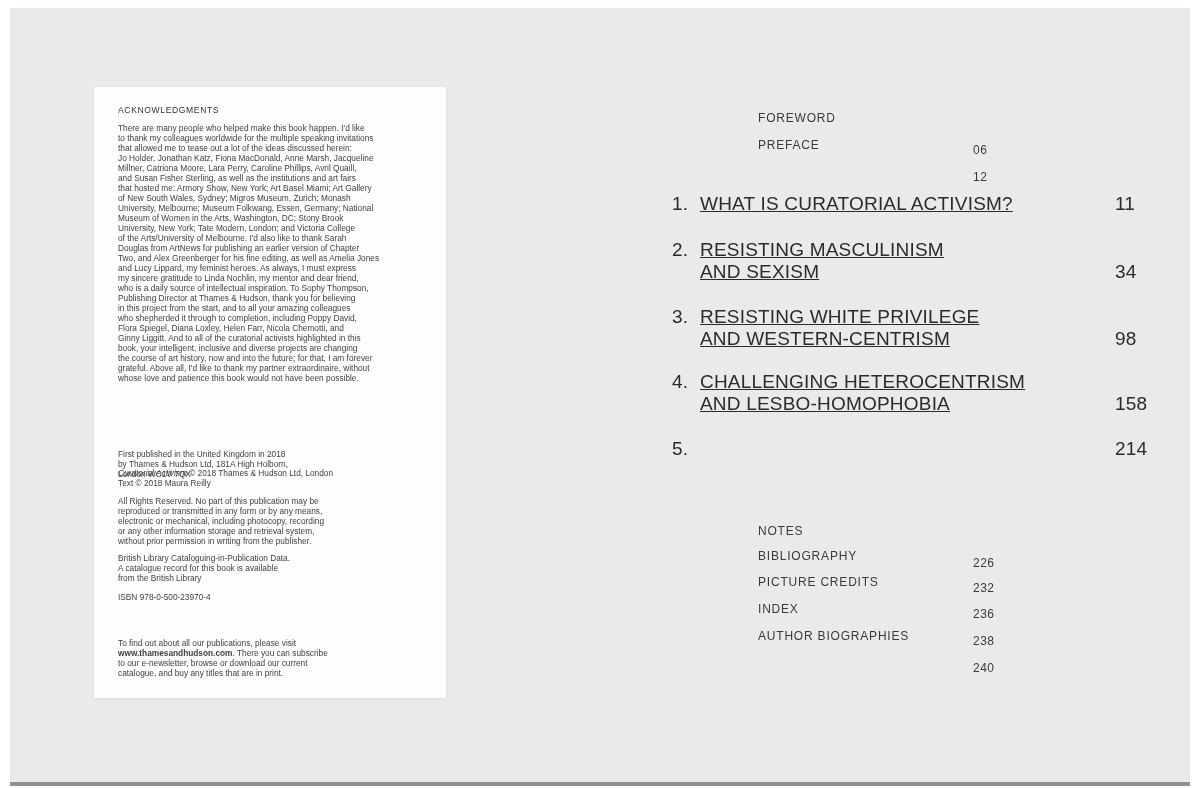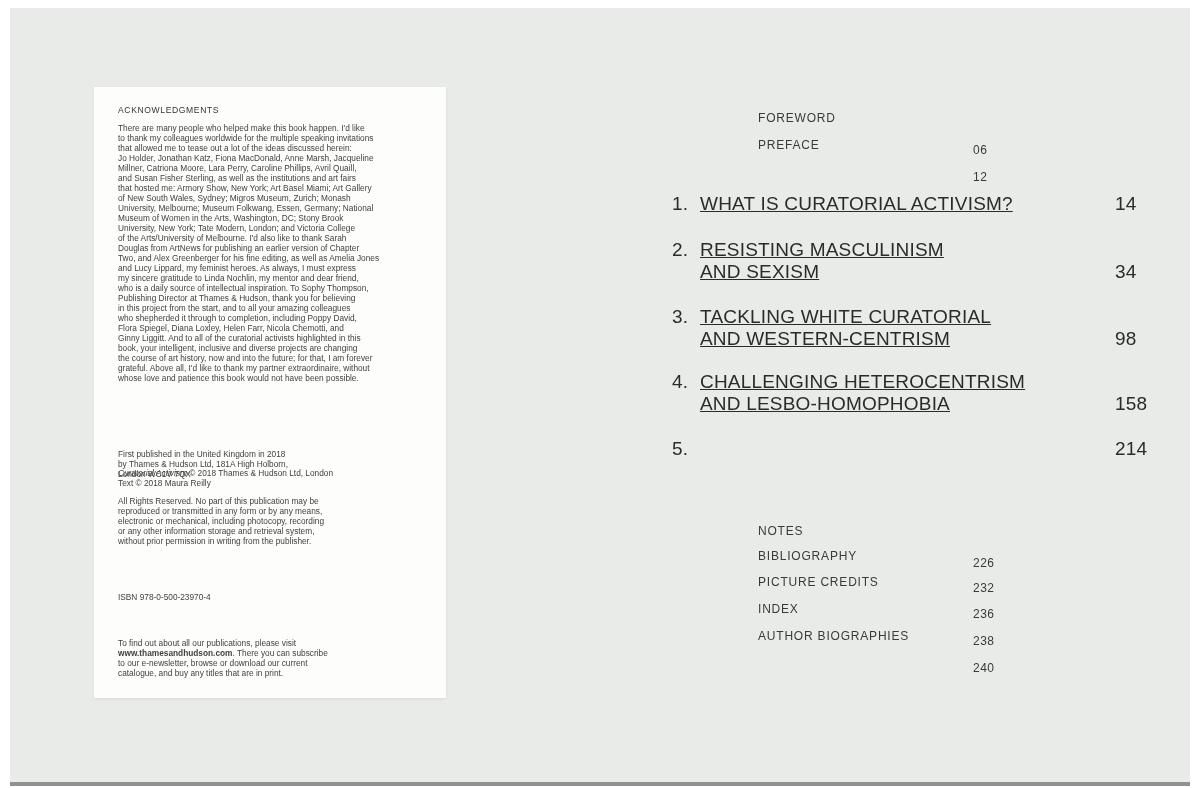--- a/index.html
+++ b/index.html
@@ -89,20 +89,23 @@
 
     <div class="lp-block" style="top:381px"><span class="it">Curatorial Activism</span><span> © 2018 Thames &amp; Hudson Ltd, London
 Text © 2018 Maura Reilly</span></div>
 
     <div class="lp-block" style="top:409px">All Rights Reserved. No part of this publication may be
 reproduced or transmitted in any form or by any means,
 electronic or mechanical, including photocopy, recording
 or any other information storage and retrieval system,
 without prior permission in writing from the publisher.</div>
 
+    <div class="lp-block" style="top:466px">British Library Cataloguing-in-Publication Data.
+A catalogue record for this book is available
+from the British Library</div>
 
     <div class="lp-block" style="top:505px">ISBN 978-0-500-23970-4</div>
 
 
     <div class="lp-block" style="top:551px"><span>To find out about all our publications, please visit
 </span><span class="bd">www.thamesandhudson.com</span><span>. There you can subscribe
 to our e-newsletter, browse or download our current
 catalogue, and buy any titles that are in print.</span></div>
   </div>
 
@@ -111,31 +114,31 @@
     <span class="fm-page">06</span>
   </div>
   <div class="toc-row fm-row" style="top:130px">
     <span>PREFACE</span>
     <span class="fm-page">12</span>
   </div>
 
   <div class="toc-row ch-row" style="top:185px">
     <span class="ch-num">1.</span>
     <span class="ch-title">WHAT IS CURATORIAL ACTIVISM?</span>
-    <span class="ch-page">14</span>
+    <span class="ch-page">11</span>
   </div>
   <div class="toc-row ch-row" style="top:231px">
     <span class="ch-num">2.</span>
     <span class="ch-title">RESISTING MASCULINISM
 AND SEXISM</span>
     <span class="ch-page">34</span>
   </div>
   <div class="toc-row ch-row" style="top:298px">
     <span class="ch-num">3.</span>
-    <span class="ch-title">TACKLING WHITE CURATORIAL
+    <span class="ch-title">RESISTING WHITE PRIVILEGE
 AND WESTERN-CENTRISM</span>
     <span class="ch-page">98</span>
   </div>
   <div class="toc-row ch-row" style="top:363px">
     <span class="ch-num">4.</span>
     <span class="ch-title">CHALLENGING HETEROCENTRISM
 AND LESBO-HOMOPHOBIA</span>
     <span class="ch-page">158</span>
   </div>
   <div class="toc-row ch-row" style="top:430px">

